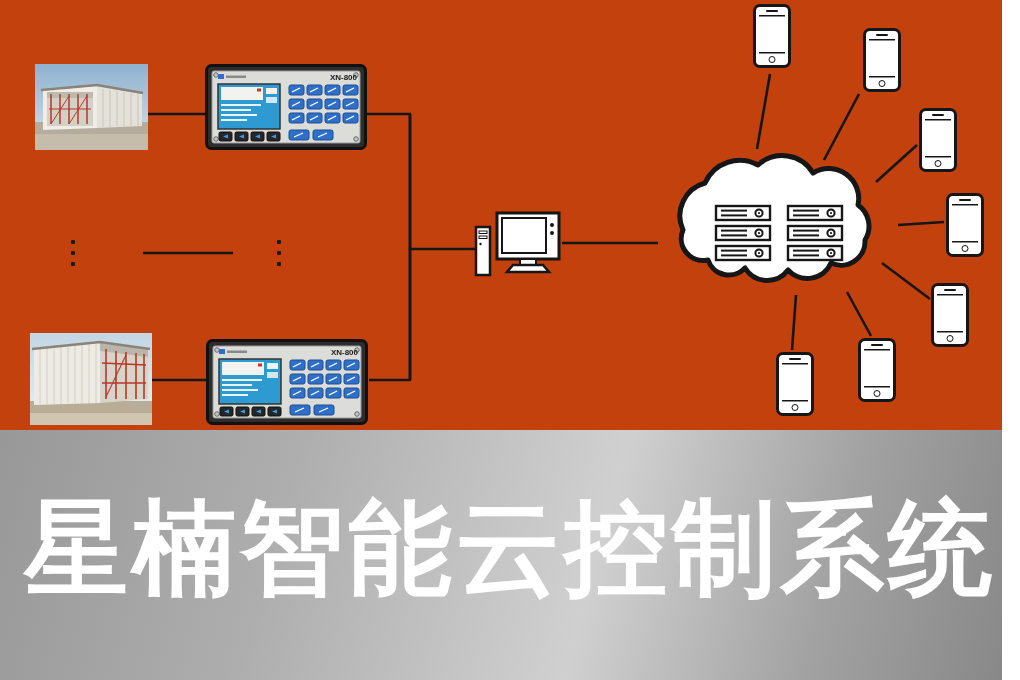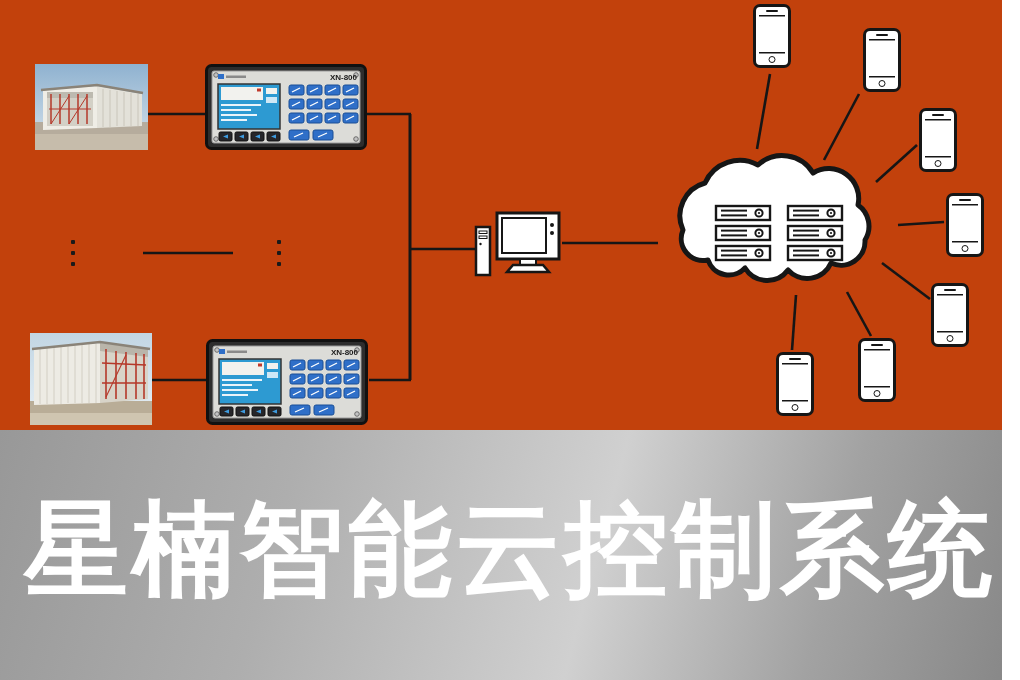--- a/index.html
+++ b/index.html
@@ -18,21 +18,21 @@
          width:12px;height:2px;border-radius:1px;background:#161616;}
   .phone::after{content:"";position:absolute;bottom:2px;left:50%;transform:translateX(-50%);
          width:7px;height:7px;box-sizing:border-box;border:1.5px solid #161616;border-radius:50%;}
   
   .vdots{position:absolute;z-index:1;display:flex;flex-direction:column;gap:7px;}
   .vdots i{display:block;width:4px;height:4px;background:#1a1a1a;border-radius:1px;}
   
   .banner{position:absolute;left:0;top:430px;width:1020px;height:250px;
           background:linear-gradient(105deg,#989898 0%,#aeaeae 28%,#d0d0d0 58%,#a2a2a2 80%,#868686 100%);
           display:flex;align-items:center;justify-content:center;}
-  .banner h1{margin:0;font-family:Liberation Sans, sans-serif;font-weight:700;
+  .banner h1{margin:0;font-family:Liberation Serif, serif;font-weight:700;
           font-size:104px;line-height:1;color:#fff;letter-spacing:4px;white-space:nowrap;
           transform:translateY(-6px);}
 </style>
 </head>
 <body>
 
 <div class="stage">
 
   <svg style="position:absolute;width:0;height:0" aria-hidden="true">
     <defs>

